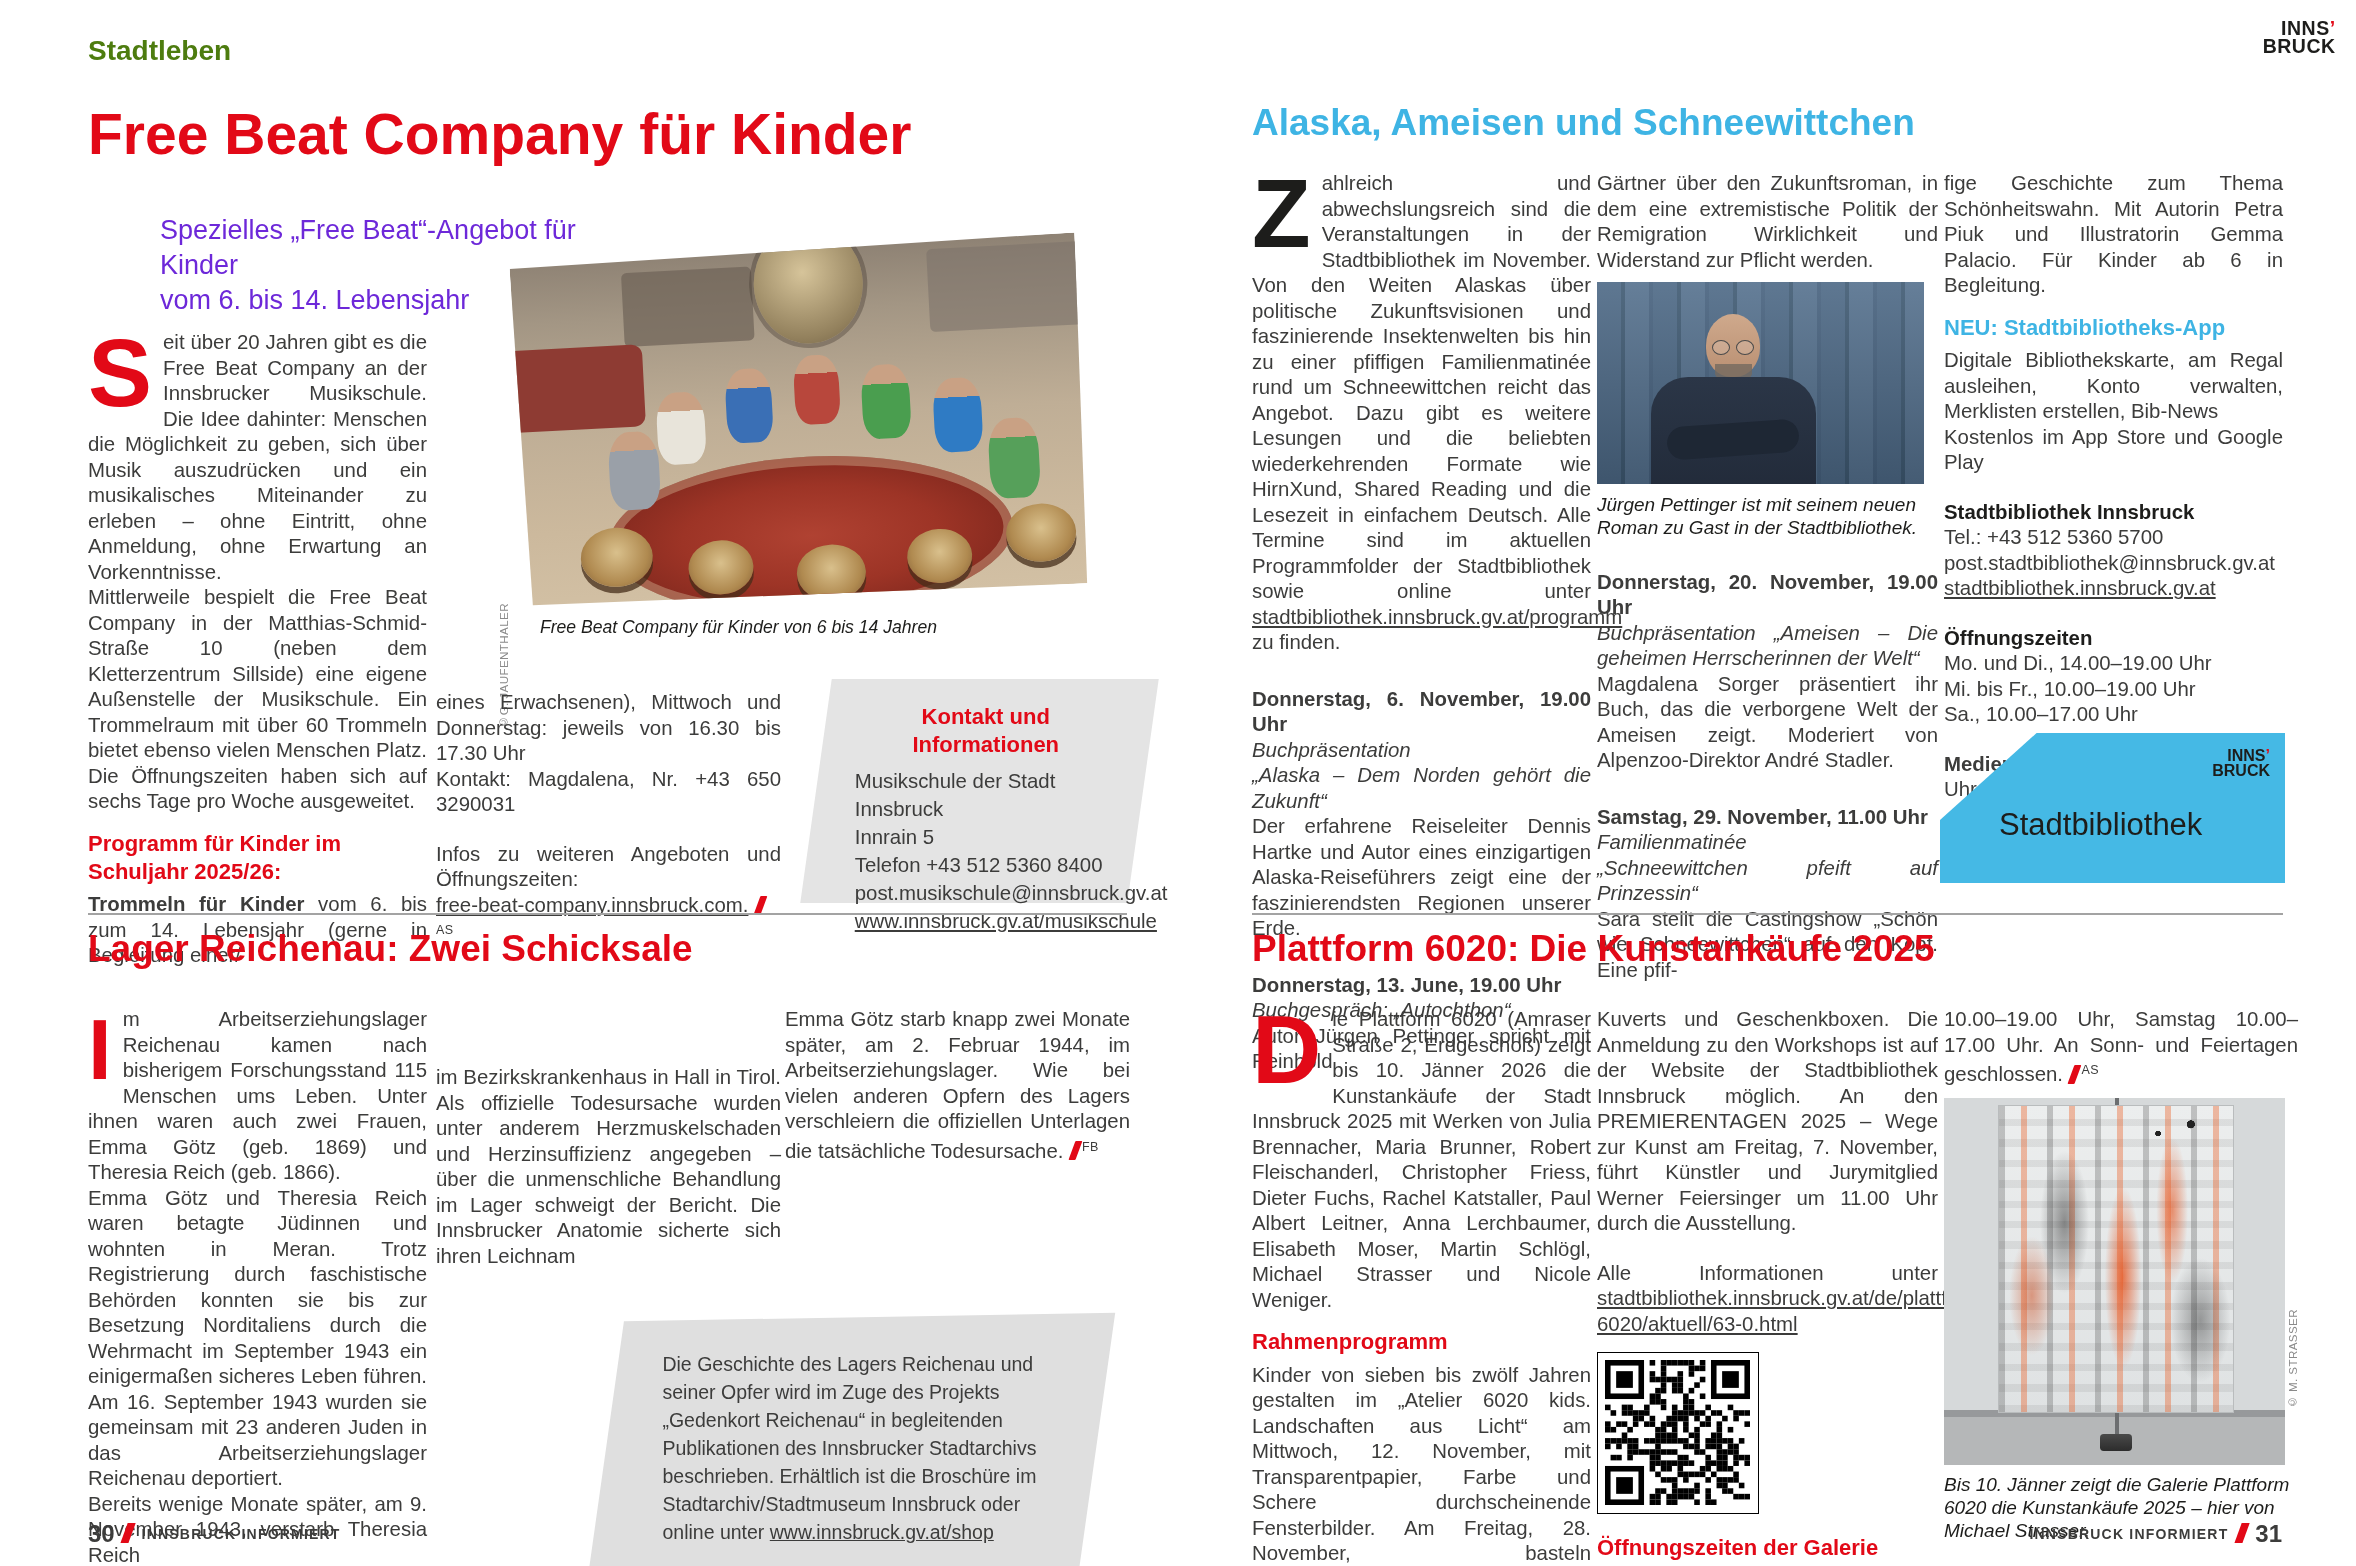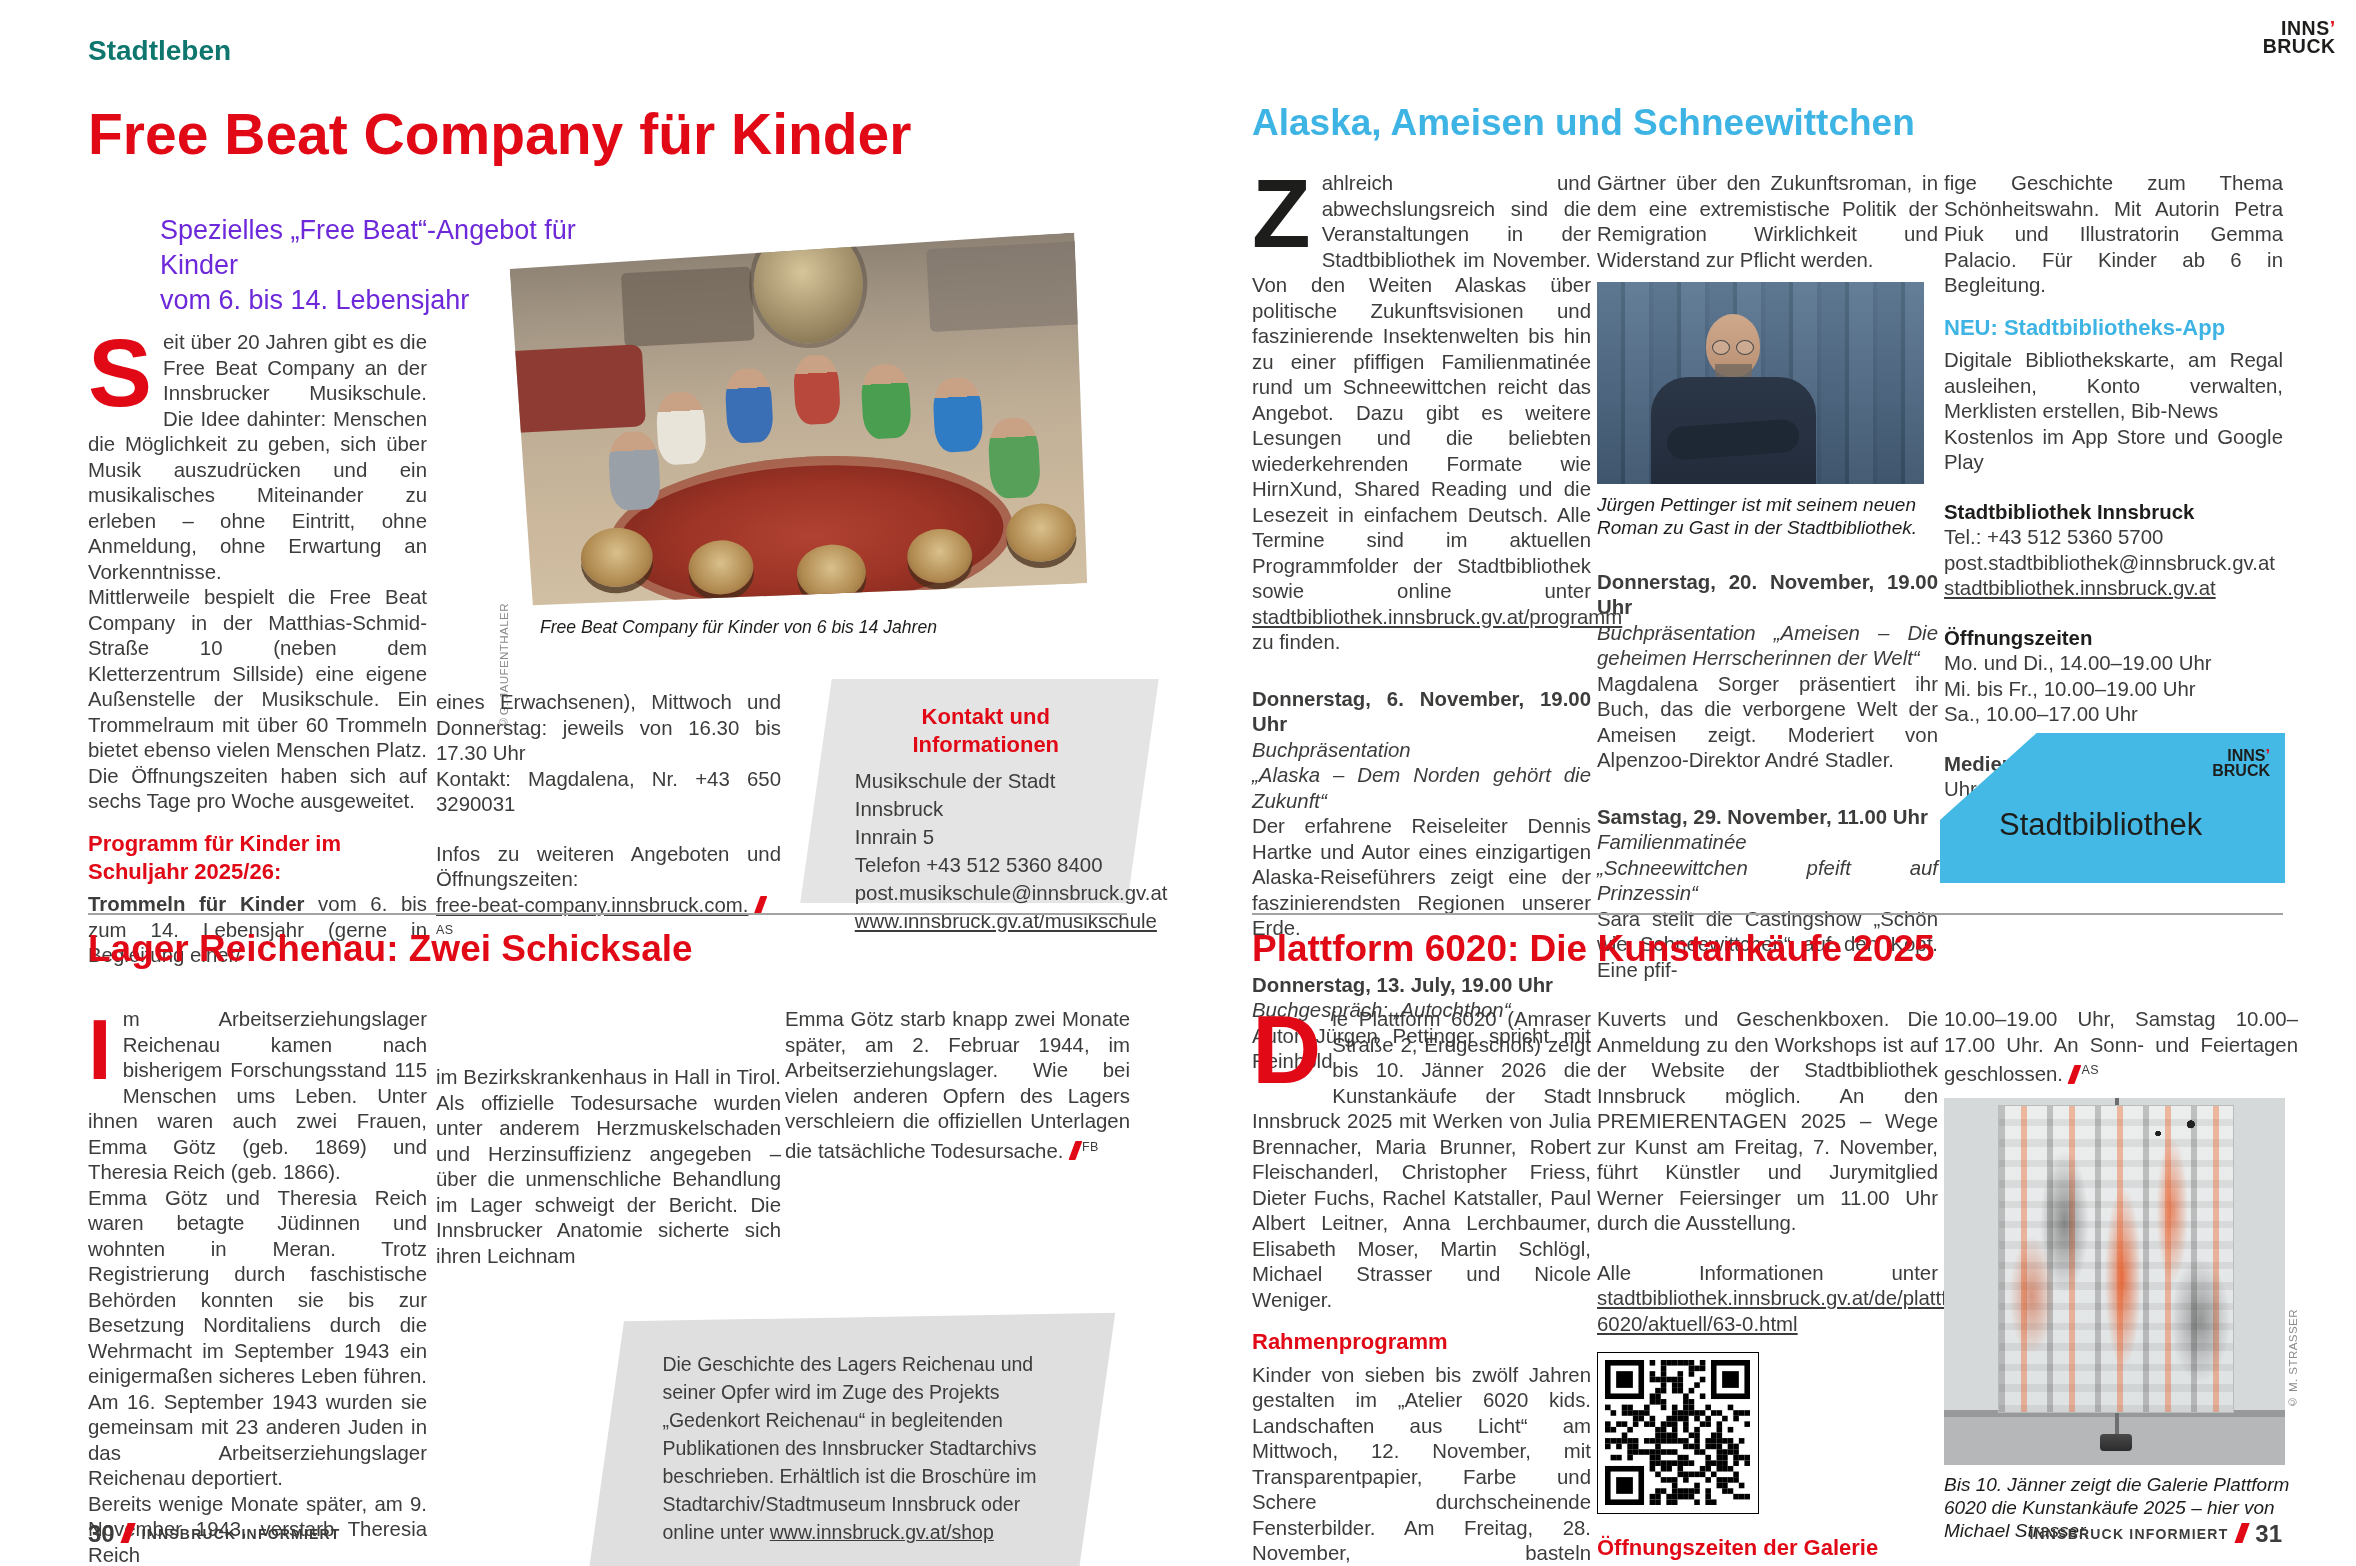--- a/index.html
+++ b/index.html
@@ -12,21 +12,21 @@
   .gap { margin-top:24px !important; }
   .ev { margin-top:31px; }
   .ev-h { font-weight:700; }
   .ev-i { font-style:italic; }
   .bold { font-weight:700; }
   .red { color:#e20917; }
   .cyan { color:#3eb4e4; }
   .dark { color:#1d1d1b; }
   .u { text-decoration:underline; }
 
-  .section-label { position:absolute; left:88px; top:35px; font-size:28px; font-weight:700; color:#0f766e; }
+  .section-label { position:absolute; left:88px; top:35px; font-size:28px; font-weight:700; color:#4d7c0f; }
   .logo { position:absolute; right:20.4px; top:18.6px; text-align:right; font-weight:700;
           font-size:19.5px; line-height:18.6px; color:#1d1d1b; letter-spacing:0.5px; }
   .logo .apo { color:#e20917; }
 
   h1.title { position:absolute; left:88px; top:104px; margin:0; font-size:57px; line-height:61px;
              font-weight:700; color:#e20917; }
   .subtitle { position:absolute; left:160px; top:213px; width:482px; font-size:27px; line-height:35px; color:#6d28d9; }
   .h2 { position:absolute; margin:0; font-size:37px; line-height:41px; font-weight:700; }
 
   .subhead { display:block; font-size:22px; font-weight:700; color:#e20917;
@@ -216,21 +216,21 @@
 
   <div class="col" style="left:1252px;top:171px;width:339px;">
     <p><span class="dropcap dc-dark">Z</span><span>ahlreich und abwechslungsreich sind die Veranstaltungen in der Stadtbibliothek im November. Von den Weiten Alaskas über politische Zukunftsvisionen und faszinierende Insektenwelten bis hin zu einer pfiffigen Familienmatinée rund um Schneewittchen reicht das Angebot. Dazu gibt es weitere Lesungen und die beliebten wiederkehrenden Formate wie HirnXund, Shared Reading und die Lesezeit in einfachem Deutsch. Alle Termine sind im aktuellen Programmfolder der Stadtbibliothek sowie online unter </span><span class="u">stadtbibliothek.innsbruck.gv.at/programm</span><span> zu finden.</span></p>
     <div class="ev">
       <div class="ev-h">Donnerstag, 6. November, 19.00 Uhr</div>
       <div class="ev-i">Buchpräsentation</div>
       <div class="ev-i">„Alaska – Dem Norden gehört die Zukunft“</div>
       <p>Der erfahrene Reiseleiter Dennis Hartke und Autor eines einzigartigen Alaska-Reiseführers zeigt eine der faszinierendsten Regionen unserer Erde.</p>
     </div>
     <div class="ev">
-      <div class="ev-h">Donnerstag, 13. July, 19.00 Uhr</div>
+      <div class="ev-h">Donnerstag, 13. June, 19.00 Uhr</div>
       <div class="ev-i">Buchgespräch: „Autochthon“</div>
       <p>Autor Jürgen Pettinger spricht mit Reinhold</p>
     </div>
   </div>
 
   <div class="col" style="left:1597px;top:171px;width:341px;">
     <p><span>Gärtner über den Zukunftsroman, in dem eine extremistische Politik der Remigration Wirklichkeit und Widerstand zur Pflicht werden.</span></p>
     <div class="photo2">
       <div class="p2-head"></div>
       <div class="p2-g" style="left:115px;"></div>

